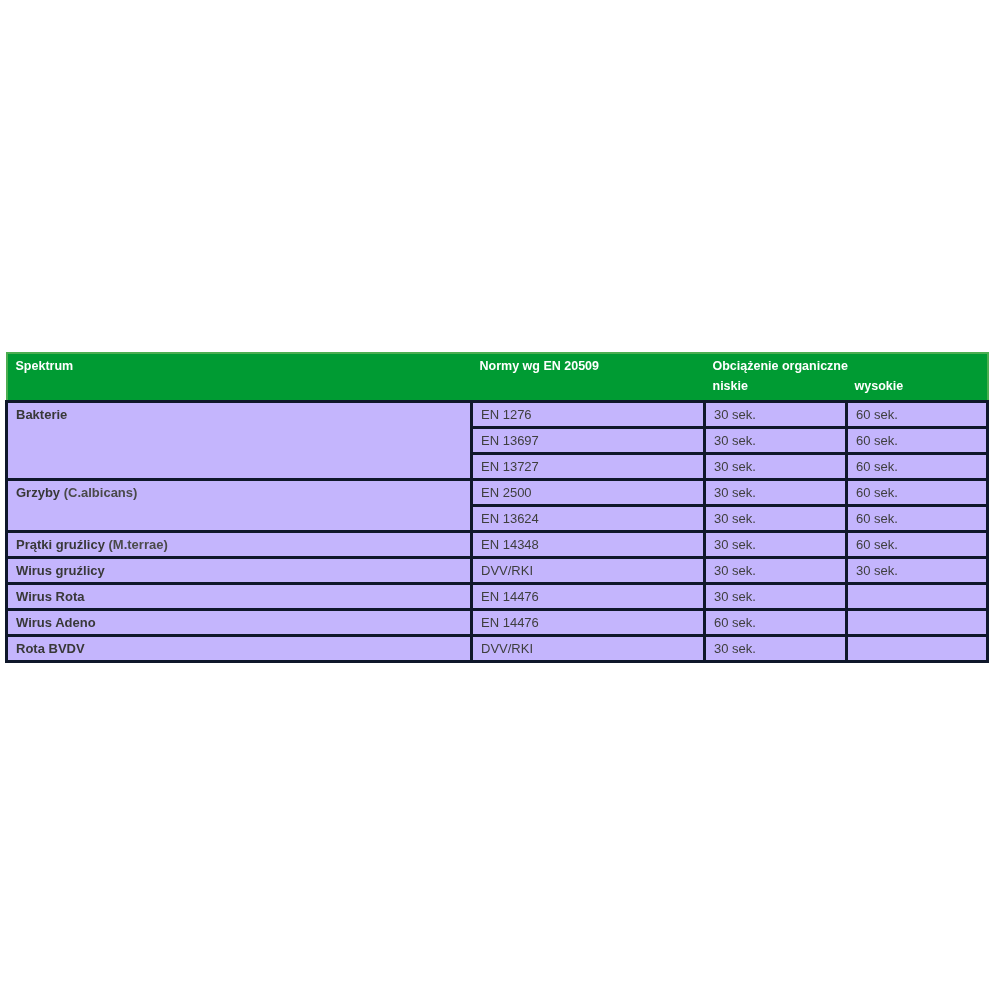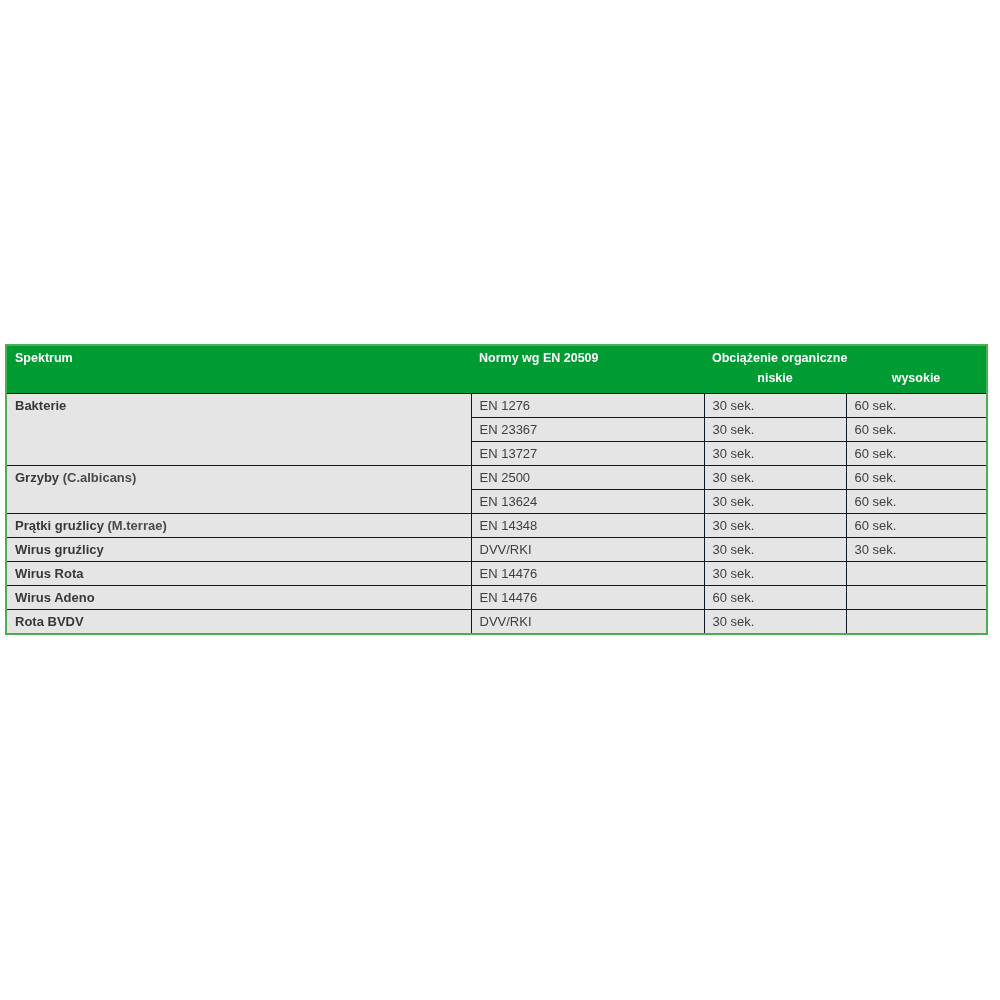--- a/index.html
+++ b/index.html
@@ -5,21 +5,21 @@
   * { margin: 0; padding: 0; box-sizing: border-box; }
   html, body {
     width: 1000px;
     height: 1000px;
     background: #ffffff;
     font-family: "Liberation Sans", sans-serif;
   }
   .table-wrap {
     position: absolute;
     left: 5px;
-    top: 344px;
+    top: 352px;
     width: 981px;
   }
   table.spectrum-table {
     width: 100%;
     border-collapse: collapse;
     table-layout: fixed;
     font-size: 13px;
     color: #3e3e3e;
     border: 2px solid #4cae51;
   }
@@ -29,29 +29,28 @@
     font-weight: bold;
     text-align: left;
     vertical-align: top;
     padding: 5px 8px 3px 8px;
     height: 24px;
     border: none;
     font-size: 12.5px;
   }
   table.spectrum-table thead tr.subhead th {
     padding-top: 2px;
-    text-align: center;
   }
   table.spectrum-table td {
-    border: 1px solid #0f172a;
+    border: 3px solid #0f172a;
     padding: 3px 8px;
     height: 24px;
     vertical-align: top;
     line-height: 17px;
-    background: #e5e5e5;
+    background: #c4b5fd;
   }
   td.spectrum-cell .spec-name {
     font-weight: bold;
     color: #383838;
   }
   td.spectrum-cell .spec-suffix {
     font-weight: bold;
     color: #4a4a4a;
   }
 </style>
@@ -78,21 +77,21 @@
       </tr>
     </thead>
     <tbody>
         <tr>
           <td rowspan="3" class="spectrum-cell"><span class="spec-name">Bakterie</span></td>
           <td>EN 1276</td>
           <td>30 sek.</td>
           <td>60 sek.</td>
         </tr>
         <tr>
-          <td>EN 23367</td>
+          <td>EN 13697</td>
           <td>30 sek.</td>
           <td>60 sek.</td>
         </tr>
         <tr>
           <td>EN 13727</td>
           <td>30 sek.</td>
           <td>60 sek.</td>
         </tr>
         <tr>
           <td rowspan="2" class="spectrum-cell"><span class="spec-name">Grzyby</span><span class="spec-suffix"> (C.albicans)</span></td>

